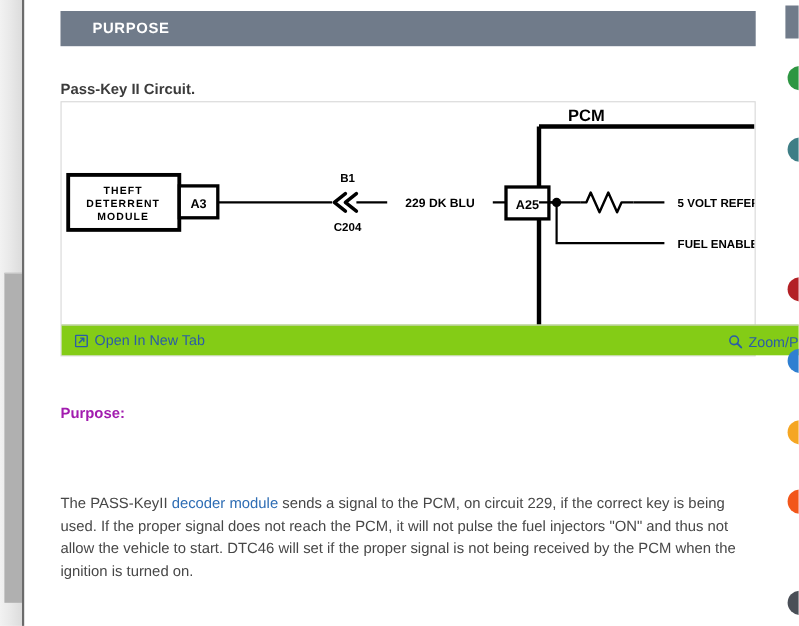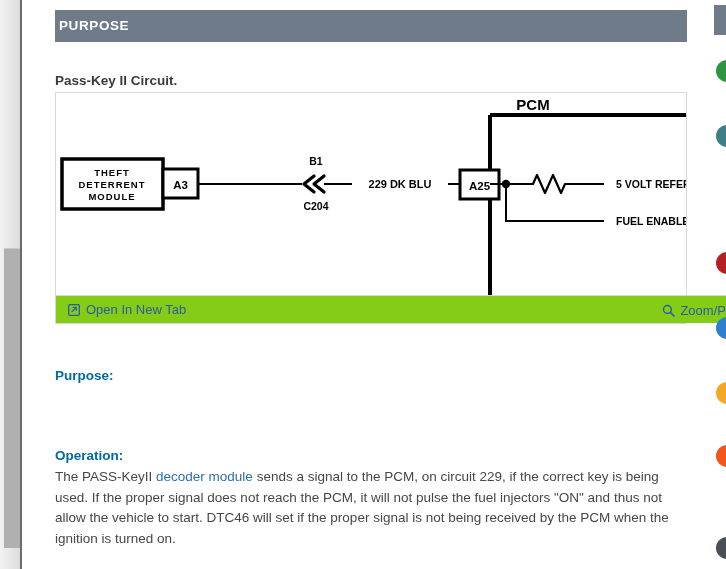--- a/index.html
+++ b/index.html
@@ -48,21 +48,21 @@
   .section-header {
     position: absolute;
     left: 31px; top: 10px;
     width: 632px; height: 32px;
     background: #707b8a;
     color: #ffffff;
     font-size: 13.5px;
     font-weight: bold;
     letter-spacing: .6px;
     line-height: 32px;
-    padding-left: 4px;
+    padding-left: 29px;
   }
 
   
   .caption {
     position: absolute;
     left: 31px; top: 73px;
     font-size: 13.5px;
     color: #3b3b3b;
     font-weight: bold;
   }
@@ -107,21 +107,21 @@
     font-size: 13px;
     cursor: pointer;
   }
   .tb-icon { display: inline-flex; align-items: center; }
 
   
   .para { position: absolute; left: 31px; width: 634px; }
   .para-title {
     font-size: 13.5px;
     font-weight: bold;
-    color: #0369a1;
+    color: #a21caf;
     margin-bottom: 4px;
   }
   .para-body {
     font-size: 13.5px;
     color: #474747;
     line-height: 1.53;
   }
   .lnk { color: #2e6db4; cursor: pointer; }
   #purpose-para { top: 368px; }
   #operation-para { top: 448px; }
@@ -224,21 +224,20 @@
           <span>Zoom/Print</span>
         </div>
       </div>
     </div>
 
     <div class="para" id="purpose-para">
       <div class="para-title">Purpose:</div>
     </div>
 
     <div class="para" id="operation-para">
-      <div class="para-title">Operation:</div>
       <div class="para-body"><span>The PASS-KeyII </span><span class="lnk">decoder module</span><span> sends a signal to the PCM, on circuit 229, if the correct key is being used. If the proper signal does not reach the PCM, it will not pulse the fuel injectors "ON" and thus not allow the vehicle to start. DTC46 will set if the proper signal is not being received by the PCM when the ignition is turned on.</span></div>
     </div>
 
   </div>
 
   <div class="rail">
     <div class="rail-top-block"></div>
   <div class="rail-swatch" style="background: rgb(46, 150, 66); top: 60px;"></div>
       <div class="rail-swatch" style="background: rgb(63, 126, 134); top: 125px;"></div>
       <div class="rail-swatch" style="background: rgb(179, 32, 37); top: 252px;"></div>

